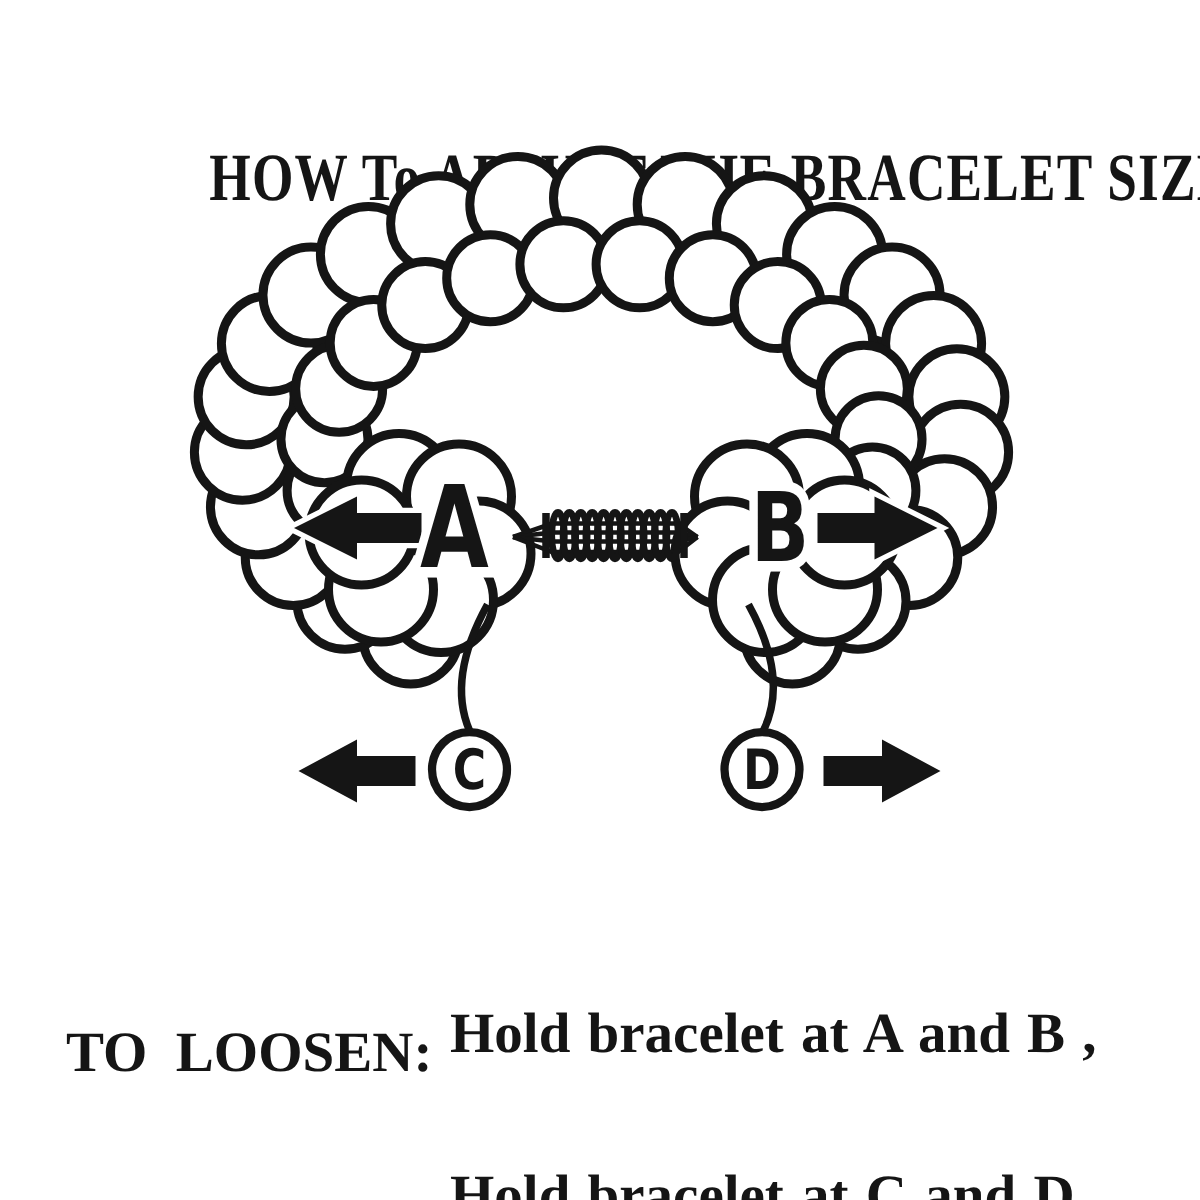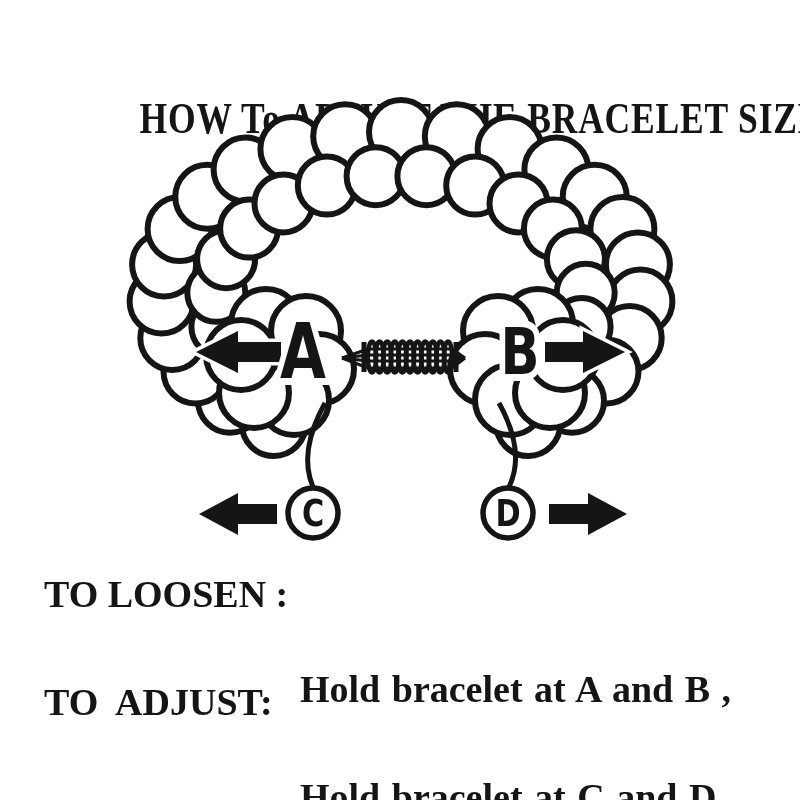--- a/index.html
+++ b/index.html
@@ -127,25 +127,24 @@
 
     <text class="ab-letter" transform="translate(303,378) scale(0.78,1)" font-size="76">A</text>
     <text class="ab-letter" transform="translate(520,374) scale(0.80,1)" font-size="64">B</text>
 
     <circle cx="313" cy="513" r="25" fill="#ffffff" stroke="#151515" stroke-width="5.5"></circle>
     <text class="cd-letter" transform="translate(313,526) scale(0.82,1)">C</text>
     <circle cx="508" cy="513" r="25" fill="#ffffff" stroke="#151515" stroke-width="5.5"></circle>
     <text class="cd-letter" transform="translate(508,526) scale(0.82,1)">D</text>
   </svg>
 
-  <div class="instr-heading" style="top:572px;">TO LOOSEN :</div>
   <div class="instr-lines" style="top:572px;">
     <div>Hold bracelet at A and B ,</div>
     
   </div>
 
-  <div class="instr-heading" style="top:680px;">TO  ADJUST:</div>
+  <div class="instr-heading" style="top:680px;">TO  LOOSEN:</div>
   <div class="instr-lines" style="top:680px;">
     <div>Hold bracelet at C and D ,</div>
     
   </div>
 
 </div>
 
 </body></html>

